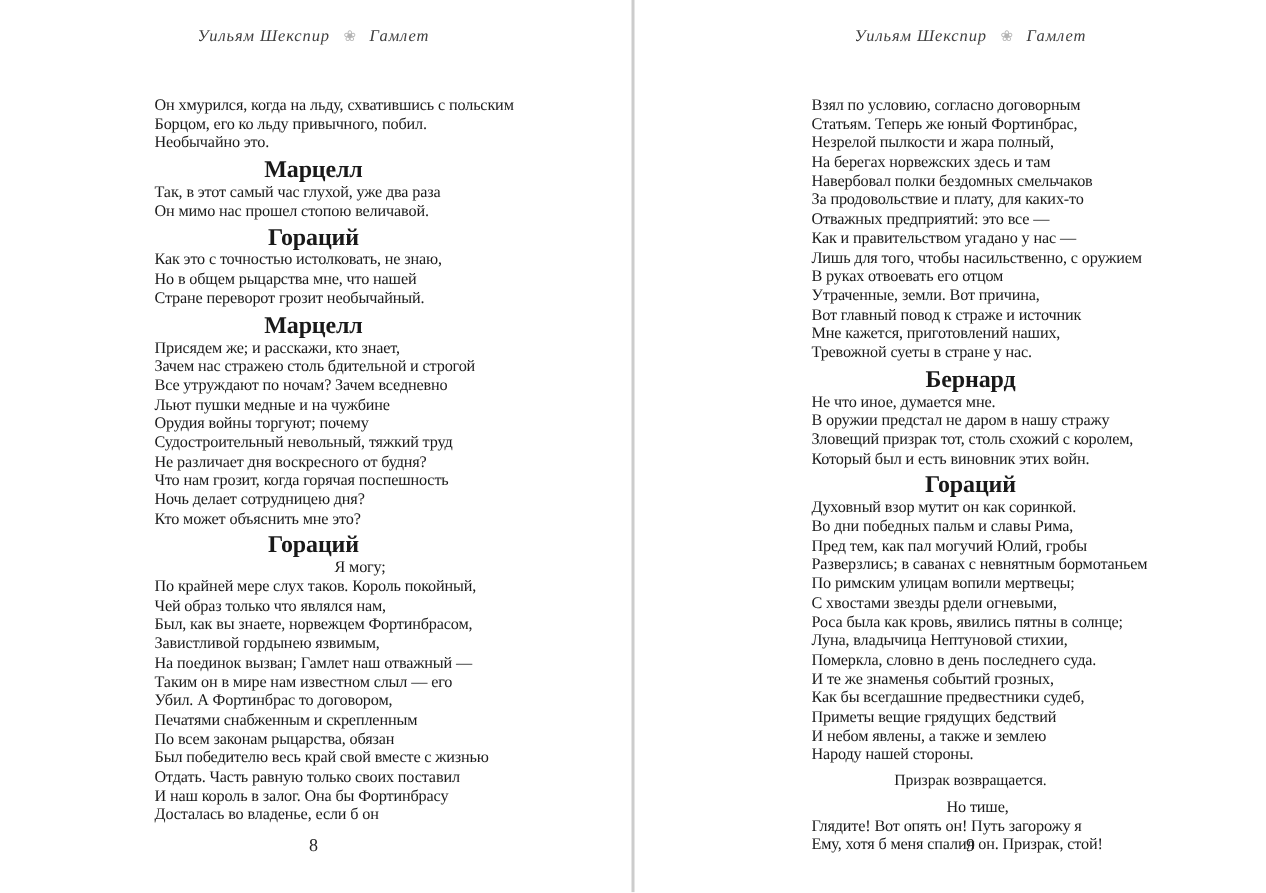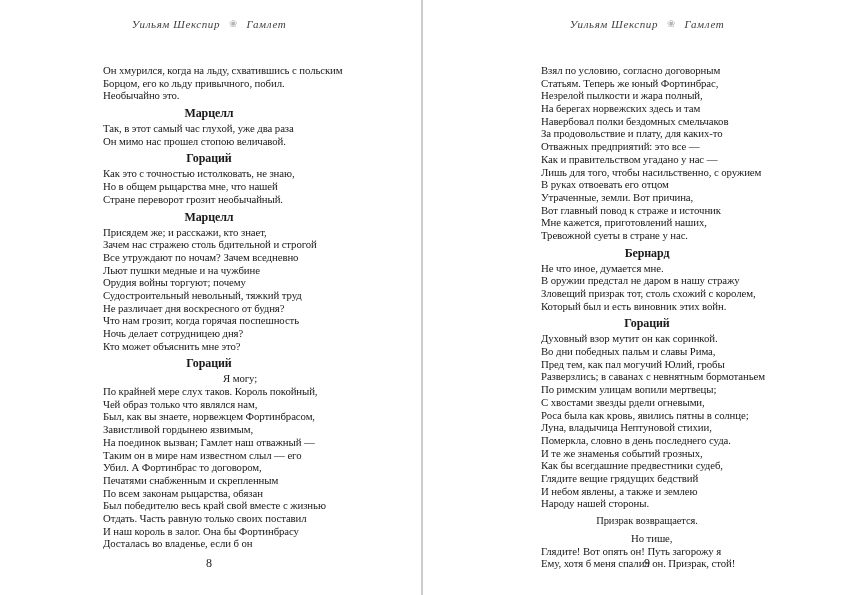--- a/index.html
+++ b/index.html
@@ -59,21 +59,21 @@
     letter-spacing: -0.1px;
   }
   .verse .line {
     line-height: 12.7px;
     height: 12.7px;
     white-space: nowrap;
   }
   .heading {
     text-align: center;
     font-weight: bold;
-    font-size: 12px;
+    font-size: 16px;
     line-height: 13px;
     margin: 5px 0 2px 0;
     white-space: nowrap;
   }
   .stage {
     text-align: center;
     font-size: 10.5px;
     line-height: 13px;
     margin: 4px 0 5px 0;
     white-space: nowrap;
@@ -188,21 +188,21 @@
           <div class="line">Во дни победных пальм и славы Рима,</div>
           <div class="line">Пред тем, как пал могучий Юлий, гробы</div>
           <div class="line">Разверзлись; в саванах с невнятным бормотаньем</div>
           <div class="line">По римским улицам вопили мертвецы;</div>
           <div class="line">С хвостами звезды рдели огневыми,</div>
           <div class="line">Роса была как кровь, явились пятны в солнце;</div>
           <div class="line">Луна, владычица Нептуновой стихии,</div>
           <div class="line">Померкла, словно в день последнего суда.</div>
           <div class="line">И те же знаменья событий грозных,</div>
           <div class="line">Как бы всегдашние предвестники судеб,</div>
-          <div class="line">Глядите вещие грядущих бедствий</div>
+          <div class="line">Приметы вещие грядущих бедствий</div>
           <div class="line">И небом явлены, а также и землею</div>
           <div class="line">Народу нашей стороны.</div>
         </div>
         <div class="stage">Призрак возвращается.</div>
         <div class="verse">
           <div class="line" style="padding-left: 90px;">Но тише,</div>
           <div class="line">Глядите! Вот опять он! Путь загорожу я</div>
           <div class="line">Ему, хотя б меня спалил он. Призрак, стой!</div>
         </div>
       </div>

